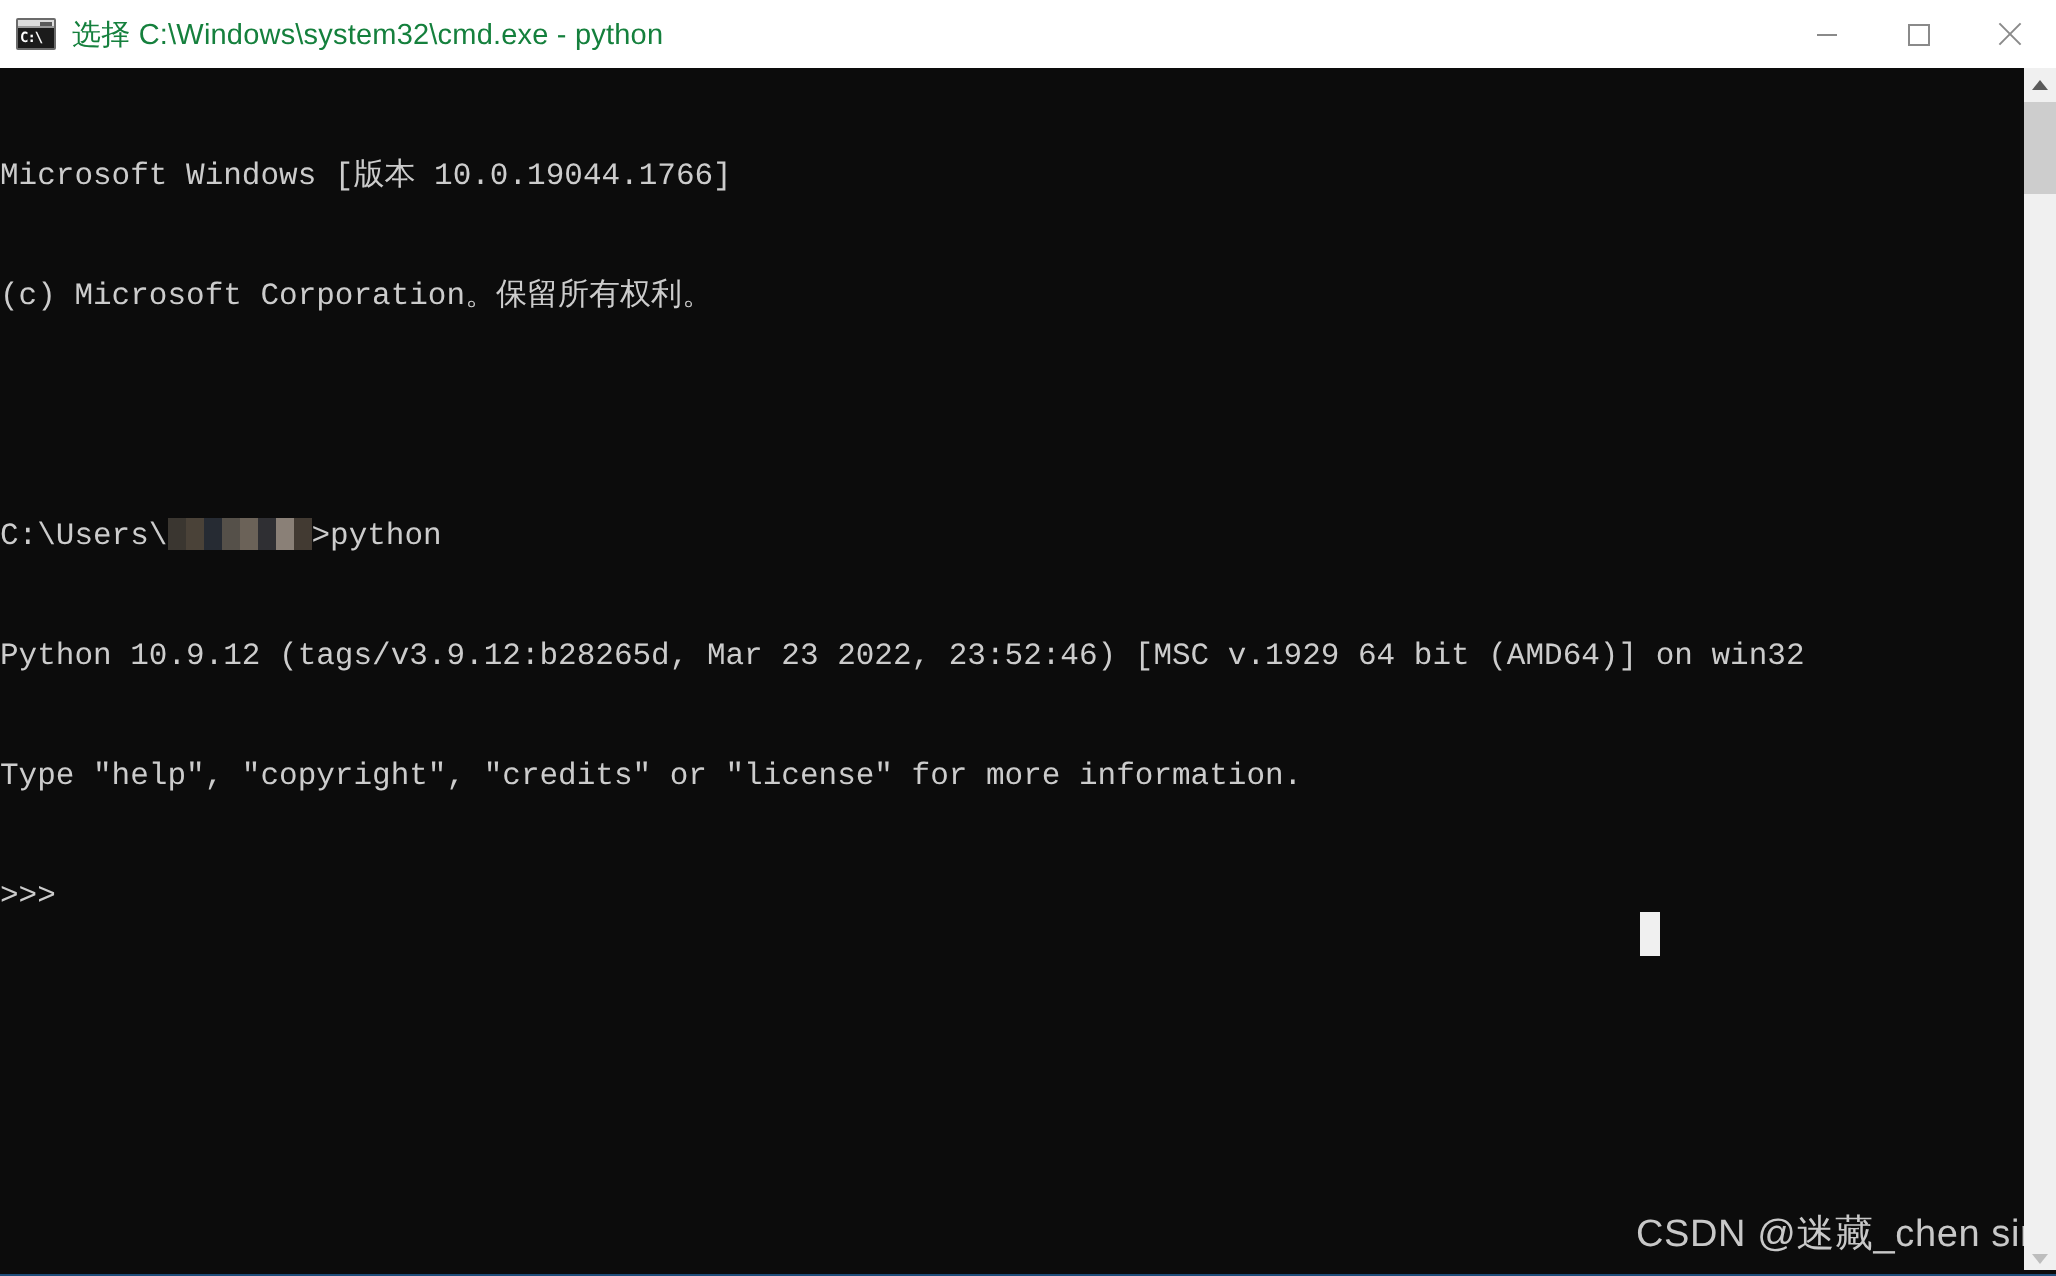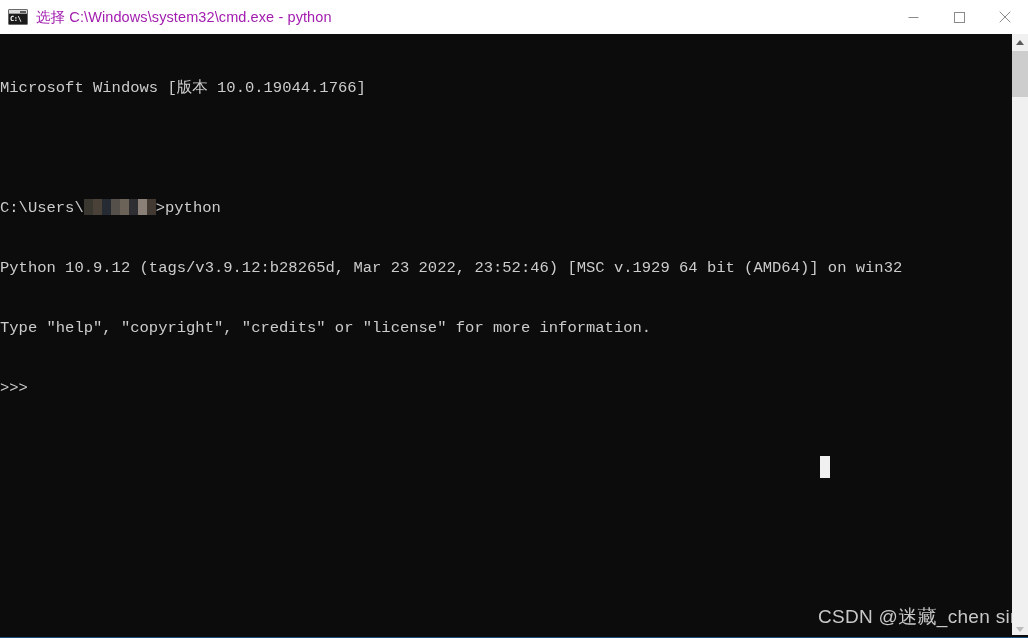--- a/index.html
+++ b/index.html
@@ -78,21 +78,21 @@
     font-family: "DejaVu Sans Mono", monospace;
     font-size: 7px;
     line-height: 10px;
     letter-spacing: -0.5px;
     padding-left: 1px;
     font-weight: bold;
   }
   .title-text {
     font-family: "Liberation Sans", sans-serif;
     font-size: 14.5px;
-    color: #a21caf;
+    color: #15803d;
     white-space: nowrap;
     overflow: hidden;
     text-overflow: ellipsis;
     letter-spacing: 0.1px;
   }
 
   .win-controls {
     display: flex;
     flex: 0 0 auto;
     height: 34px;
@@ -256,20 +256,21 @@
             <line x1="11.3" y1="0.7" x2="0.7" y2="11.3" stroke="#8a8a8a" stroke-width="1"></line>
           </svg>
         </span>
       </div>
     </div>
   </div>
 
   <div class="console">
     <div class="console-text">
       <div class="line">Microsoft Windows [版本 10.0.19044.1766]</div>
+      <div class="line">(c) Microsoft Corporation。保留所有权利。</div>
       <div class="line blank">&nbsp;</div>
       <div class="line"><span>C:\Users\</span><span class="redaction"><span style="left: 0px; background: rgb(58, 54, 48);"></span><span style="left: 9px; background: rgb(74, 66, 56);"></span><span style="left: 18px; background: rgb(38, 43, 51);"></span><span style="left: 27px; background: rgb(85, 80, 73);"></span><span style="left: 36px; background: rgb(107, 98, 88);"></span><span style="left: 45px; background: rgb(47, 47, 51);"></span><span style="left: 54px; background: rgb(138, 128, 119);"></span><span style="left: 63px; background: rgb(66, 58, 50);"></span></span><span>&gt;python</span></div>
       <div class="line">Python 10.9.12 (tags/v3.9.12:b28265d, Mar 23 2022, 23:52:46) [MSC v.1929 64 bit (AMD64)] on win32</div>
       <div class="line">Type "help", "copyright", "credits" or "license" for more information.</div>
       <div class="line">&gt;&gt;&gt;</div>
     </div>
 
     <div class="cursor-block"></div>
 
     <div class="watermark">CSDN @迷藏_chen sir</div>

